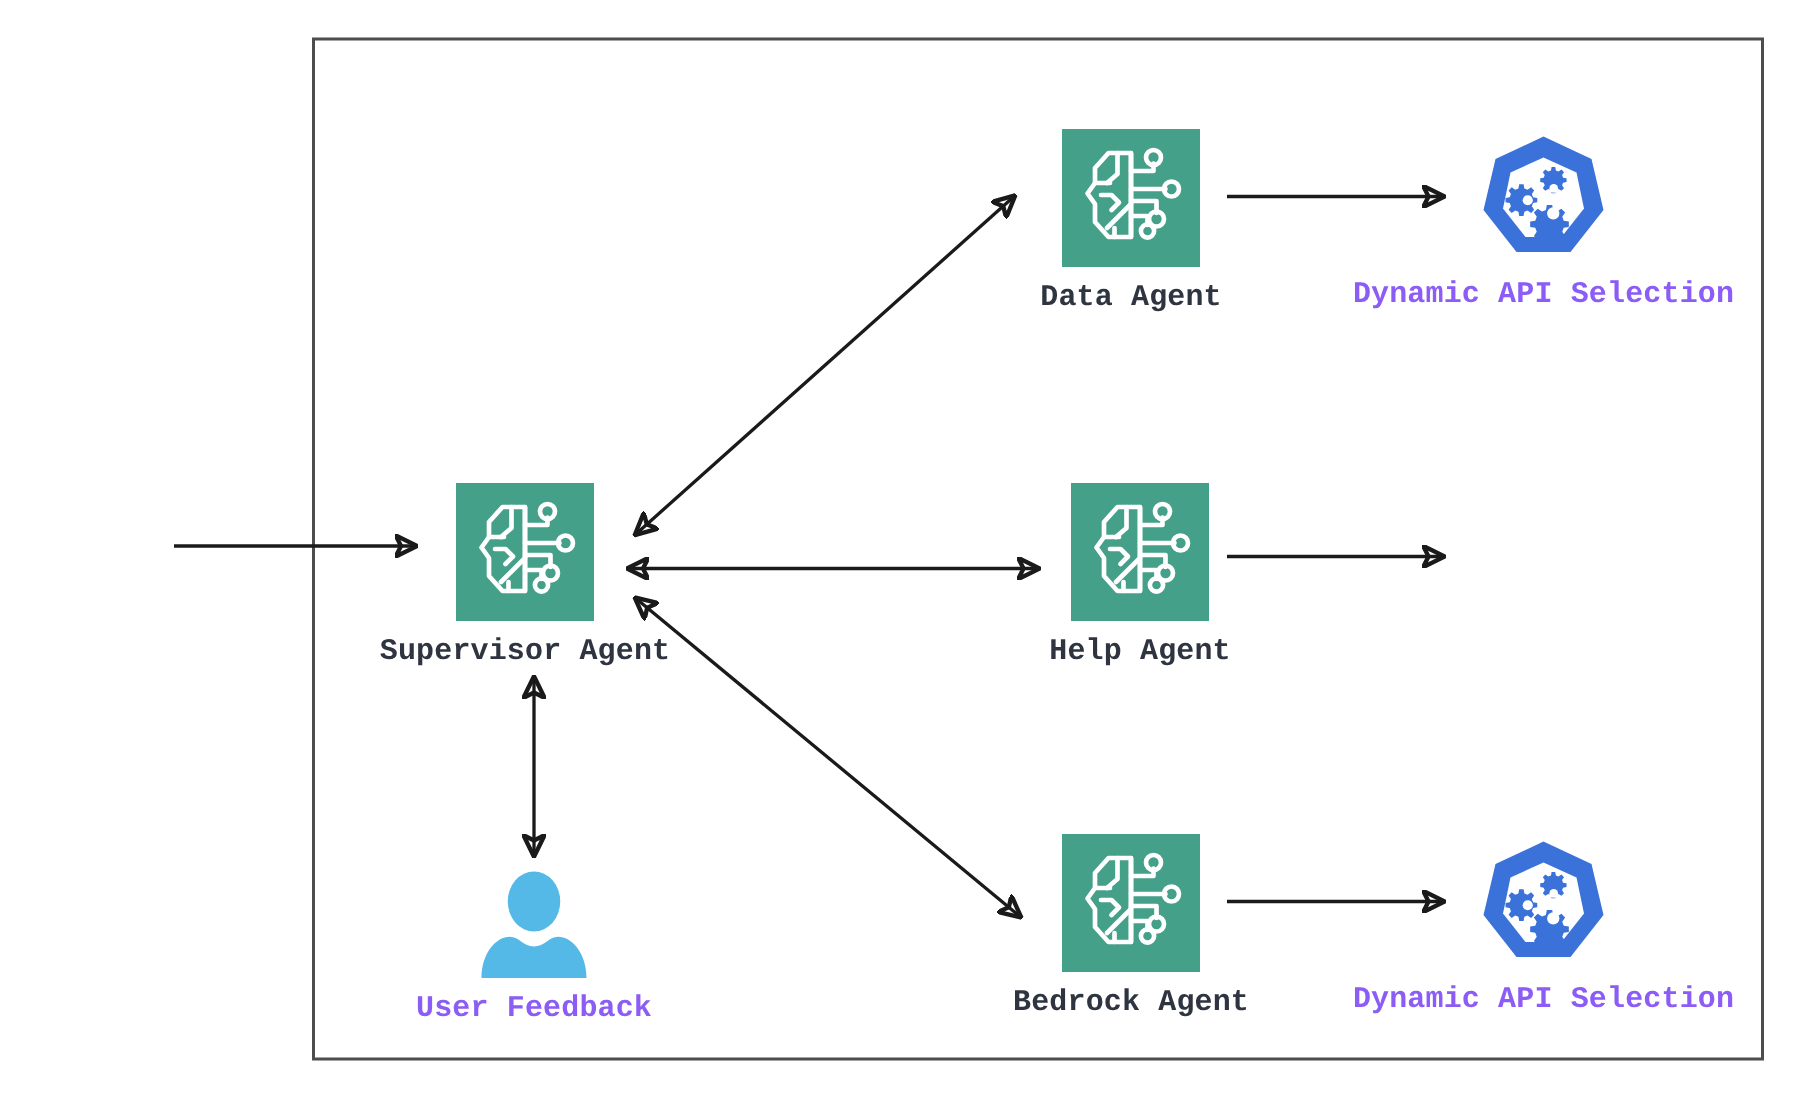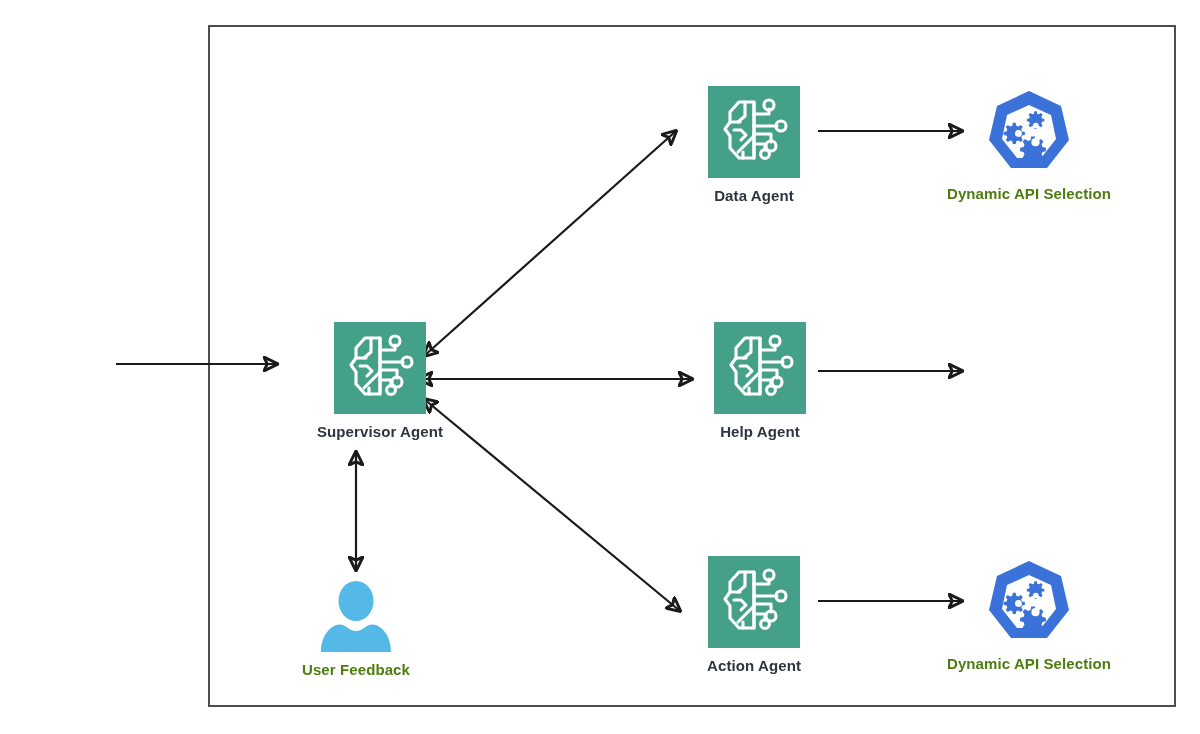--- a/index.html
+++ b/index.html
@@ -36,28 +36,29 @@
     flex-direction: column;
     align-items: center;
     box-sizing: border-box;
   }
   .node-icon {
     display: block;
     line-height: 0;
   }
   .node-label {
     margin-top: 9px;
-    font-size: 15px;
+    font-size: 20px;
     font-weight: bold;
     letter-spacing: .1px;
     white-space: nowrap;
     text-align: center;
+    font-family: Liberation Mono, monospace;
   }
   .label-dark   { color: #2e3440; }
-  .label-black  { color: #4d7c0f; }
+  .label-black  { color: #8b5cf6; }
 
   
   #edge-layer {
     position: absolute;
     left: 0;
     top: 0;
     width: 1200px;
     height: 734px;
     pointer-events: none;
   }
@@ -95,21 +96,21 @@
     <line x1="356" y1="452" x2="356" y2="570" marker-start="url(#ah-start)" marker-end="url(#ah-end)"></line>
 
     <line x1="818" y1="131" x2="962" y2="131" marker-end="url(#ah-end)"></line>
 
     <line x1="818" y1="371" x2="962" y2="371" marker-end="url(#ah-end)"></line>
 
     <line x1="818" y1="601" x2="962" y2="601" marker-end="url(#ah-end)"></line>
   </svg>
 
 
-  <div class="node" style="left:326px; top:322px; width:108px;">
+  <div class="node" style="left:296px; top:322px; width:108px;">
     <span class="node-icon">
       <svg width="92" height="92" viewBox="0 0 92 92" xmlns="http://www.w3.org/2000/svg">
         <rect x="0" y="0" width="92" height="92" fill="#45a08a"></rect>
         <g stroke="#ffffff" stroke-width="3.1" fill="none" stroke-linecap="round" stroke-linejoin="round">
           <path d="M46,16 L31,16 L22,26 L22,36 L17,43 L22,50 L22,62 L31,72 L46,72 Z"></path>
           <path d="M46,16 L46,72"></path>
           <path d="M37,16 L37,30 L30,36"></path>
           <path d="M22,36 L32,36"></path>
           <path d="M26,44 L33,44 L38,49 L33,54"></path>
           <path d="M30,66 L46,50"></path>
@@ -206,21 +207,21 @@
           <path d="M46,40 L69,40"></path>
           <path d="M46,48 L63,48 L63,56"></path>
           <path d="M46,58 L57,58 L57,64"></path>
           <circle cx="61" cy="19" r="5"></circle>
           <circle cx="73" cy="40" r="5"></circle>
           <circle cx="63" cy="60" r="5"></circle>
           <circle cx="57" cy="68" r="4.4"></circle>
         </g>
       </svg>
     </span>
-    <span class="node-label label-dark">Action Agent</span>
+    <span class="node-label label-dark">Bedrock Agent</span>
   </div>
 
   <div class="node" style="left:985px; top:88px; width:88px;">
     <span class="node-icon">
       <svg width="88" height="88" viewBox="0 0 88 88" xmlns="http://www.w3.org/2000/svg">
         <polygon points="44,3 76,18 84,52 62,80 26,80 4,52 12,18" fill="#3b72d9"></polygon>
         <polygon points="44,17 66,27 71,51 56,70 32,70 17,51 22,27" fill="#ffffff"></polygon>
         <g fill="#3b72d9">
 
           <path d="M30,44 l2.6,-1 0.6,-3.4 3.6,0 0.6,3.4 2.6,1 2.9,-1.9 2.5,2.5 -1.9,2.9 1,2.6 3.4,0.6 0,3.6 -3.4,0.6 -1,2.6 1.9,2.9 -2.5,2.5 -2.9,-1.9 -2.6,1 -0.6,3.4 -3.6,0 -0.6,-3.4 -2.6,-1 -2.9,1.9 -2.5,-2.5 1.9,-2.9 -1,-2.6 -3.4,-0.6 0,-3.6 3.4,-0.6 1,-2.6 -1.9,-2.9 2.5,-2.5 Z" transform="translate(-6,-5) scale(0.82) translate(8,9)"></path>

